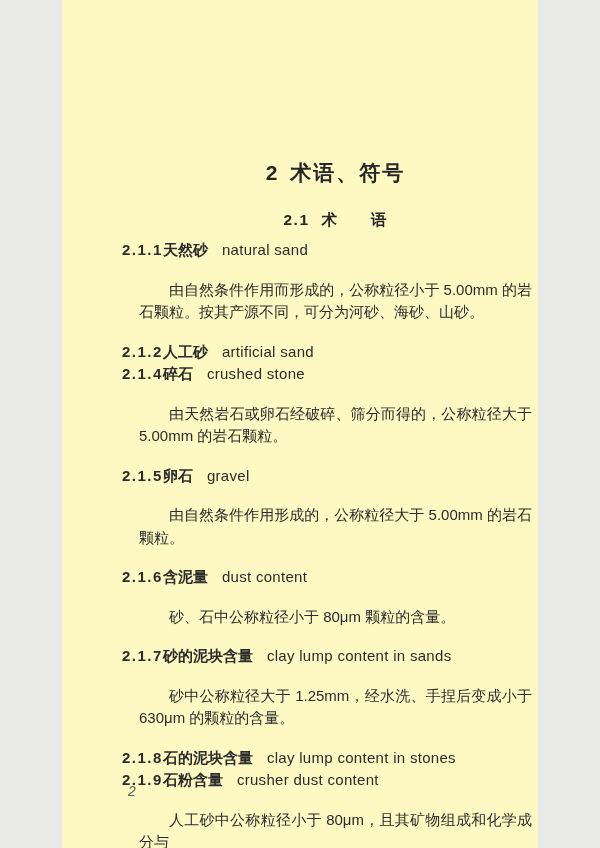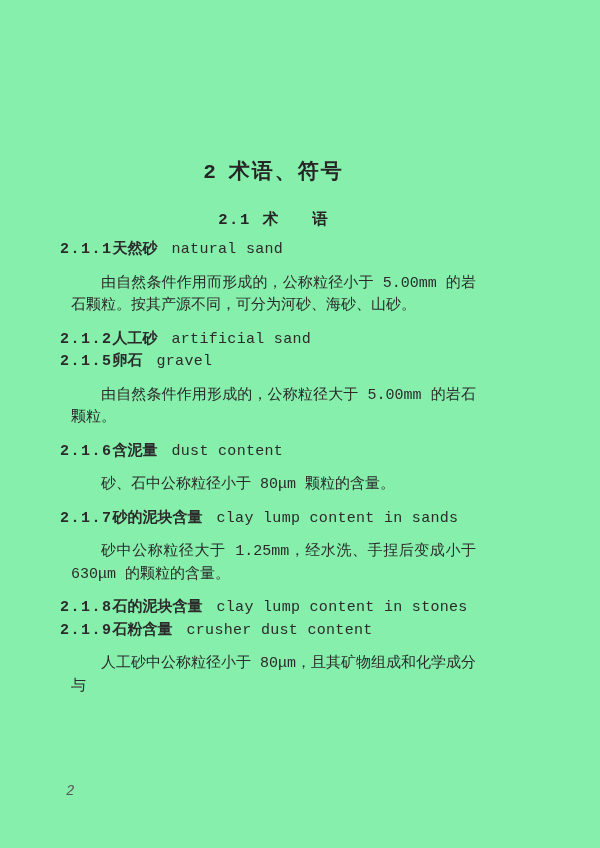--- a/index.html
+++ b/index.html
@@ -2,25 +2,25 @@
 <html><head>
 <meta charset="utf-8">
 <style>
   html, body {
     margin: 0;
     padding: 0;
     background: #e9e9e7;
   }
   .page {
     position: relative;
-    width: 600px;
+    width: 476px;
     height: 848px;
     margin: 0 auto;
-    background: #86efac;
-    font-family: Liberation Mono, monospace;
+    background: #fef9c3;
+    font-family: Liberation Sans, sans-serif;
     color: #2b2b2b;
     overflow: hidden;
   }
   .content {
     position: absolute;
     left: 60px;
     top: 160px;
     width: 427px;
   }
   .chapter-heading {
@@ -63,21 +63,21 @@
   }
   .term-heading .t-zh {
     font-weight: bold;
     margin-right: 14px;
   }
   .term-heading .t-en {
     font-weight: normal;
     letter-spacing: 0.3px;
   }
   .term-def {
-    margin: 11px;
+    margin: 17px;
     text-indent: 2em;
     text-align: justify;
     word-break: break-all;
   }
   .page-number {
     position: absolute;
     left: 66px;
     top: 783px;
     font-size: 14px;
     font-style: italic;
@@ -101,20 +101,24 @@
         <p class="term-def">由自然条件作用而形成的，公称粒径小于 5.00mm 的岩石颗粒。按其产源不同，可分为河砂、海砂、山砂。</p>
       </div>
 
       <div class="term-entry">
         <div class="term-heading"><span class="t-num">2.1.2</span><span class="t-zh">人工砂</span><span class="t-en">artificial sand</span></div>
       </div>
 
       <div class="term-entry">
       </div>
 
+      <div class="term-entry">
+        <div class="term-heading"><span class="t-num">2.1.4</span><span class="t-zh">碎石</span><span class="t-en">crushed stone</span></div>
+        <p class="term-def">由天然岩石或卵石经破碎、筛分而得的，公称粒径大于 5.00mm 的岩石颗粒。</p>
+      </div>
 
       <div class="term-entry">
         <div class="term-heading"><span class="t-num">2.1.5</span><span class="t-zh">卵石</span><span class="t-en">gravel</span></div>
         <p class="term-def">由自然条件作用形成的，公称粒径大于 5.00mm 的岩石颗粒。</p>
       </div>
 
       <div class="term-entry">
         <div class="term-heading"><span class="t-num">2.1.6</span><span class="t-zh">含泥量</span><span class="t-en">dust content</span></div>
         <p class="term-def">砂、石中公称粒径小于 80μm 颗粒的含量。</p>
       </div>

